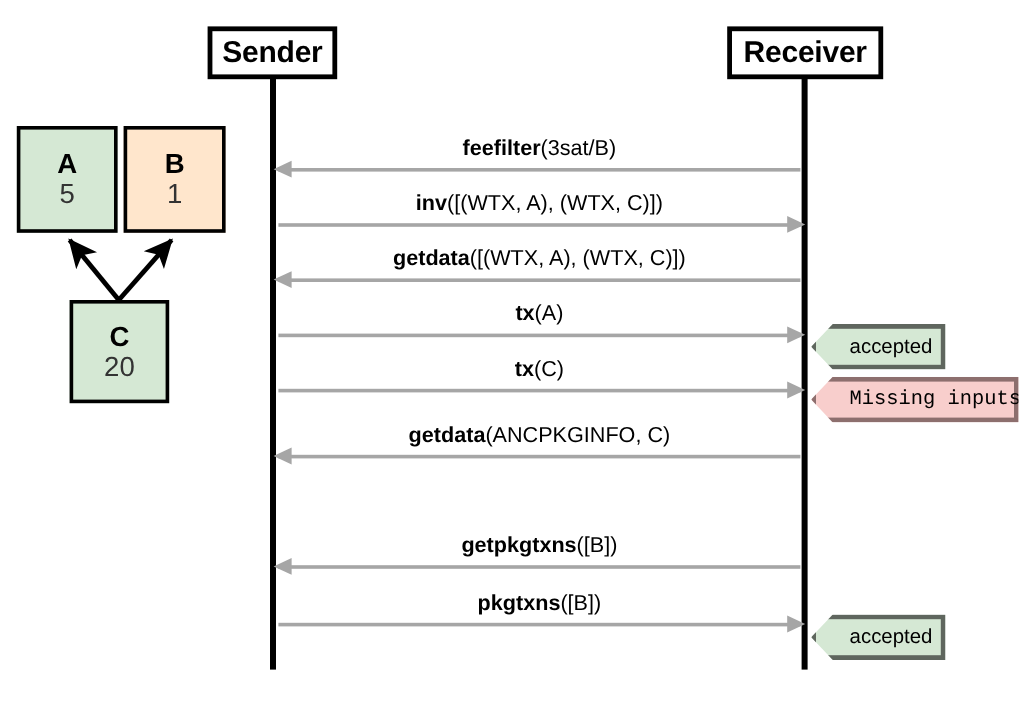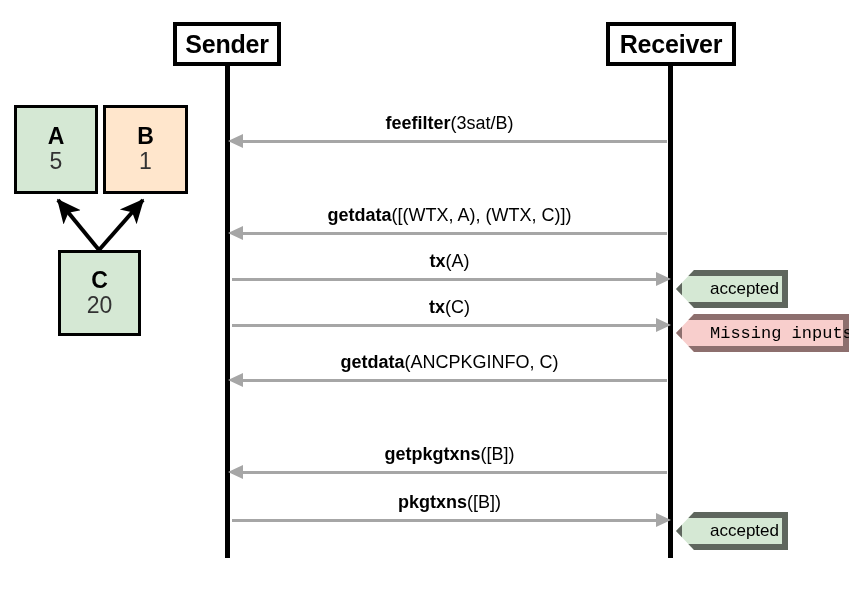--- a/index.html
+++ b/index.html
@@ -133,21 +133,21 @@
   .status-badge {
     position: absolute;
     box-sizing: border-box;
     height: 38px;
     display: flex;
     align-items: center;
     padding-left: 28px;
     font-size: 17px;
     color: #000000;
     white-space: nowrap;
-    border: 6px solid #a16207;
+    border: 4px solid #a16207;
     clip-path: polygon(18px 0, 100% 0, 100% 100%, 18px 100%, 0 50%);
   }
   .status-badge.accepted {
     background: #d5e8d4;
     border-color: #5f665e;
   }
   .status-badge.error {
     background: #f8cecc;
     border-color: #8d6f6e;
     font-family: Liberation Mono, monospace;
@@ -192,20 +192,27 @@
   </svg>
 
   <div class="message" style="top:110px">
     <div class="msg-label">
       <span class="cmd">feefilter</span><span class="args">(3sat/B)</span>
     </div>
     <div class="msg-line"></div>
     <div class="msg-head left"></div>
   </div>
 
+  <div class="message" style="top:156px">
+    <div class="msg-label">
+      <span class="cmd">inv</span><span class="args">([(WTX, A), (WTX, C)])</span>
+    </div>
+    <div class="msg-line"></div>
+    <div class="msg-head right"></div>
+  </div>
 
   <div class="message" style="top:202px">
     <div class="msg-label">
       <span class="cmd">getdata</span><span class="args">([(WTX, A), (WTX, C)])</span>
     </div>
     <div class="msg-line"></div>
     <div class="msg-head left"></div>
   </div>
 
   <div class="message" style="top:248px">

